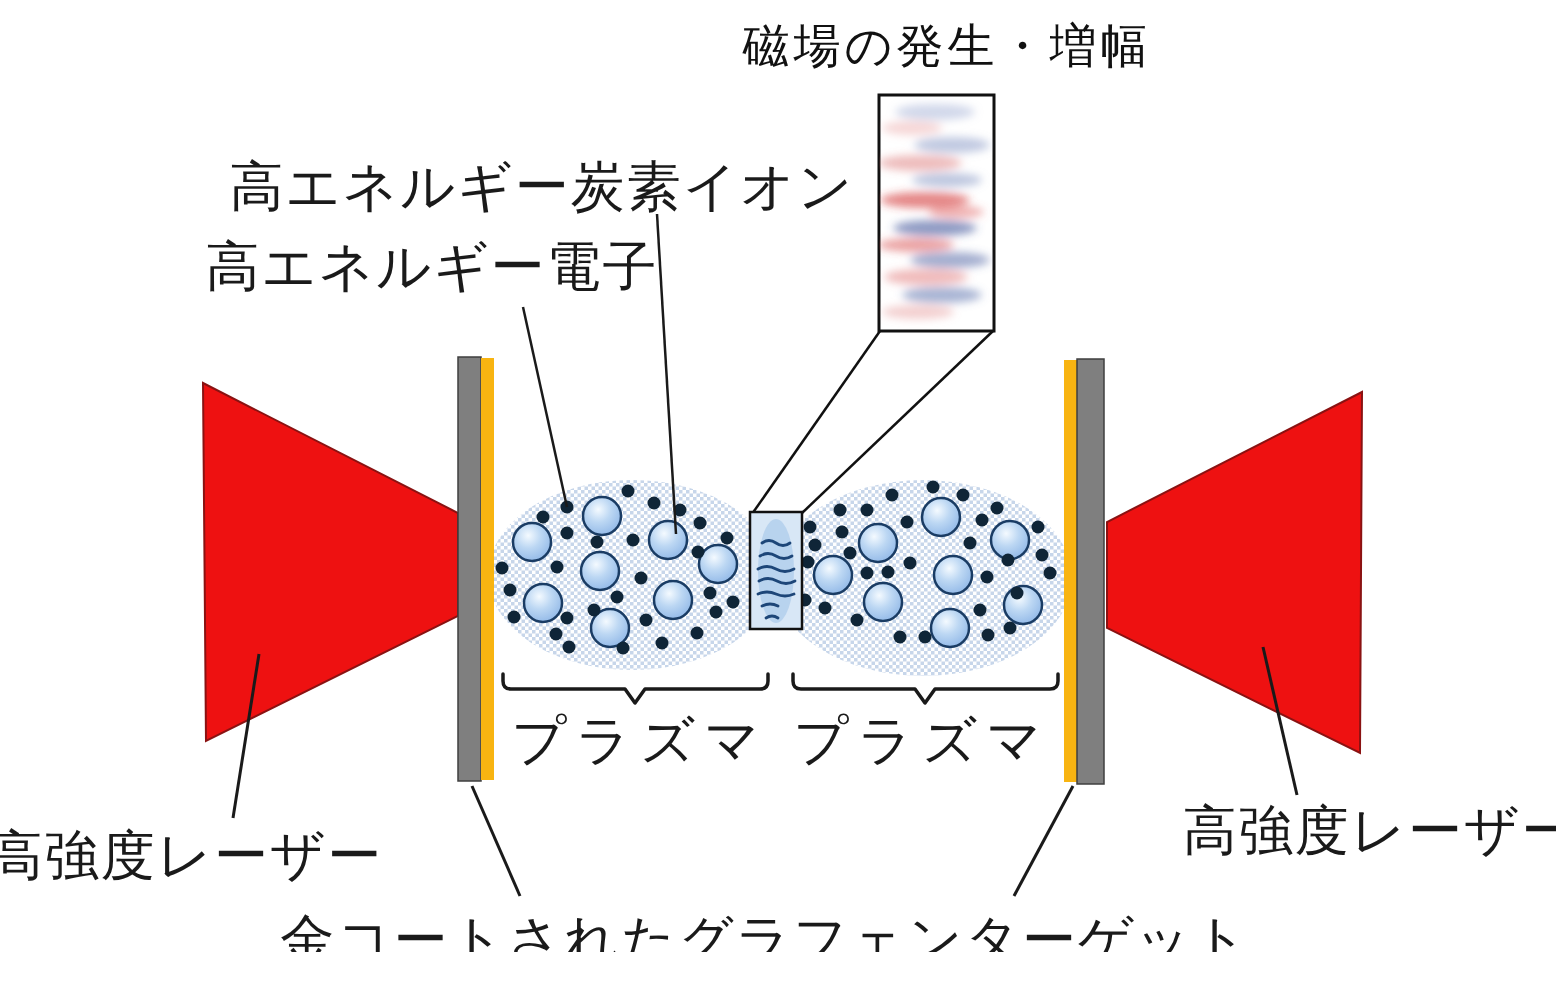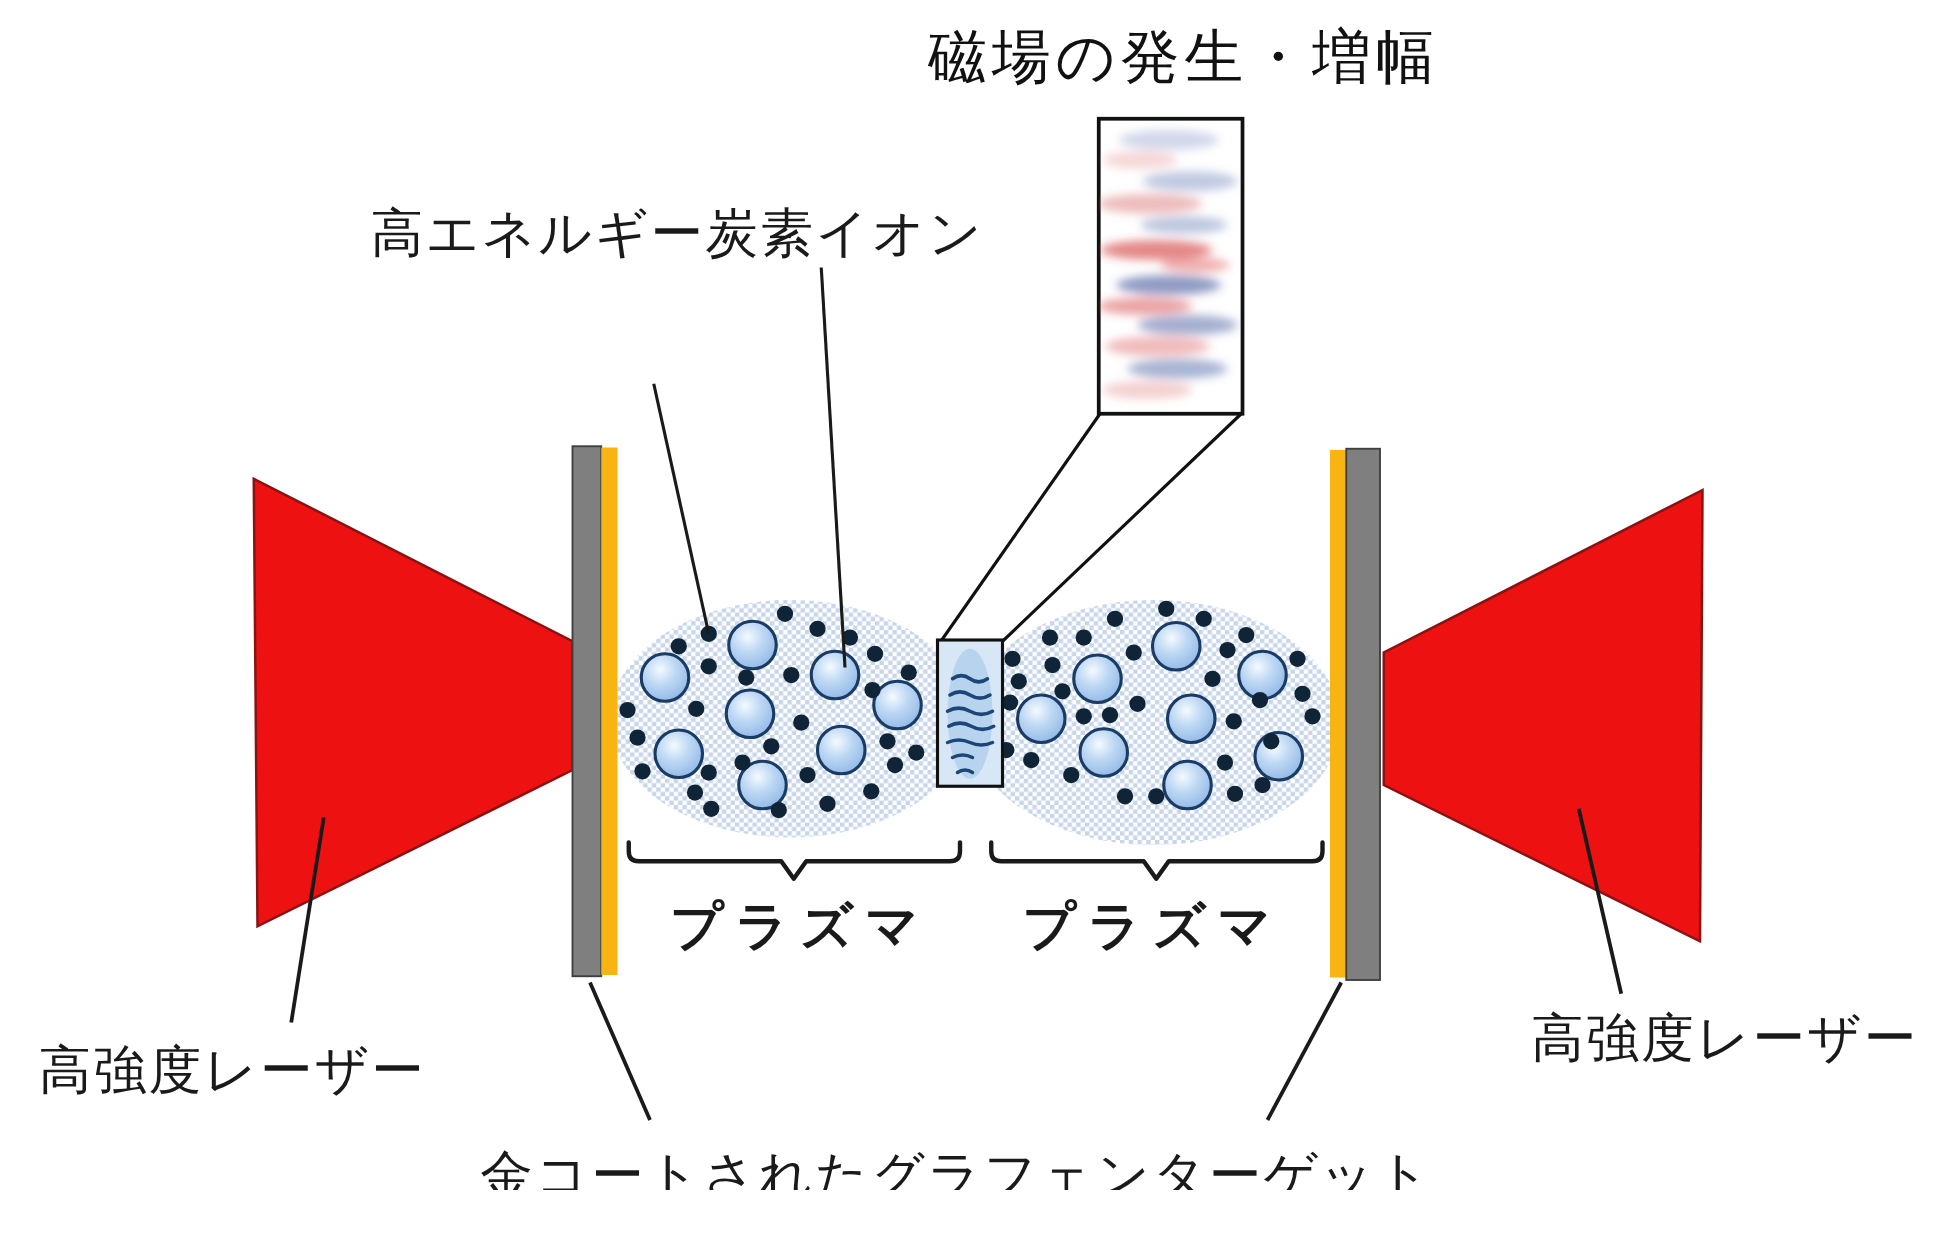--- a/index.html
+++ b/index.html
@@ -9,30 +9,30 @@
     background:#ffffff;
     font-family:"Liberation Sans", sans-serif;
     overflow:hidden;
   }
   #diagram-svg{position:absolute;left:0;top:0;}
   .lbl{
     position:absolute;
     transform:translate(-50%,-50%);
     color:#1a1a1a;
     white-space:nowrap;
-    font-size:42px;
+    font-size:54px;
     letter-spacing:2px;
   }
   .lbl.title{
     font-family:"Liberation Serif", serif;
     font-size:47px;
     letter-spacing:4px;
     color:#111;
   }
-  .lbl.plasma{letter-spacing:9px;font-weight:bold;}
+  .lbl.plasma{letter-spacing:9px;}
   .dot{fill:#0f2537;}
   .squig{stroke:#1d4678;stroke-width:2.8;fill:none;stroke-linecap:round;}
 </style>
 </head>
 <body>
 
 <div id="canvas">
 
   <svg id="diagram-svg" width="1556" height="1002" viewBox="0 0 1556 1002">
     <defs>
@@ -185,18 +185,19 @@
     <line x1="1263" y1="647" x2="1297" y2="795" stroke="#1a1a1a" stroke-width="3"></line>
     <line x1="472" y1="786" x2="520" y2="896" stroke="#1a1a1a" stroke-width="3"></line>
     <line x1="1073" y1="786" x2="1014" y2="896" stroke="#1a1a1a" stroke-width="3"></line>
 
     <path d="M503,674 L503,681 Q503,689 511,689 L625,689 L635,703 L645,689 L760,689 Q768,689 768,681 L768,674" fill="none" stroke="#1a1a1a" stroke-width="3.5" stroke-linecap="round" stroke-linejoin="round"></path>
     <path d="M793,674 L793,681 Q793,689 801,689 L915,689 L925,703 L935,689 L1050,689 Q1058,689 1058,681 L1058,674" fill="none" stroke="#1a1a1a" stroke-width="3.5" stroke-linecap="round" stroke-linejoin="round"></path>
   </svg>
 
   <div class="lbl title" style="left:947px;top:46px;">磁場の発生・増幅</div>
   <div class="lbl" style="left:542px;top:187px;">高エネルギー炭素イオン</div>
+  <div class="lbl" style="left:432px;top:267px;">高エネルギー電子</div>
   <div class="lbl plasma" style="left:640px;top:741px;">プラズマ</div>
   <div class="lbl plasma" style="left:922px;top:741px;">プラズマ</div>
   <div class="lbl" style="left:186px;top:856px;">高強度レーザー</div>
   <div class="lbl" style="left:1380px;top:831px;">高強度レーザー</div>
   <div class="lbl" style="left:765px;top:940px;text-align:center;">金コートされたグラフェンターゲット</div>
 </div>
 
 </body></html>

